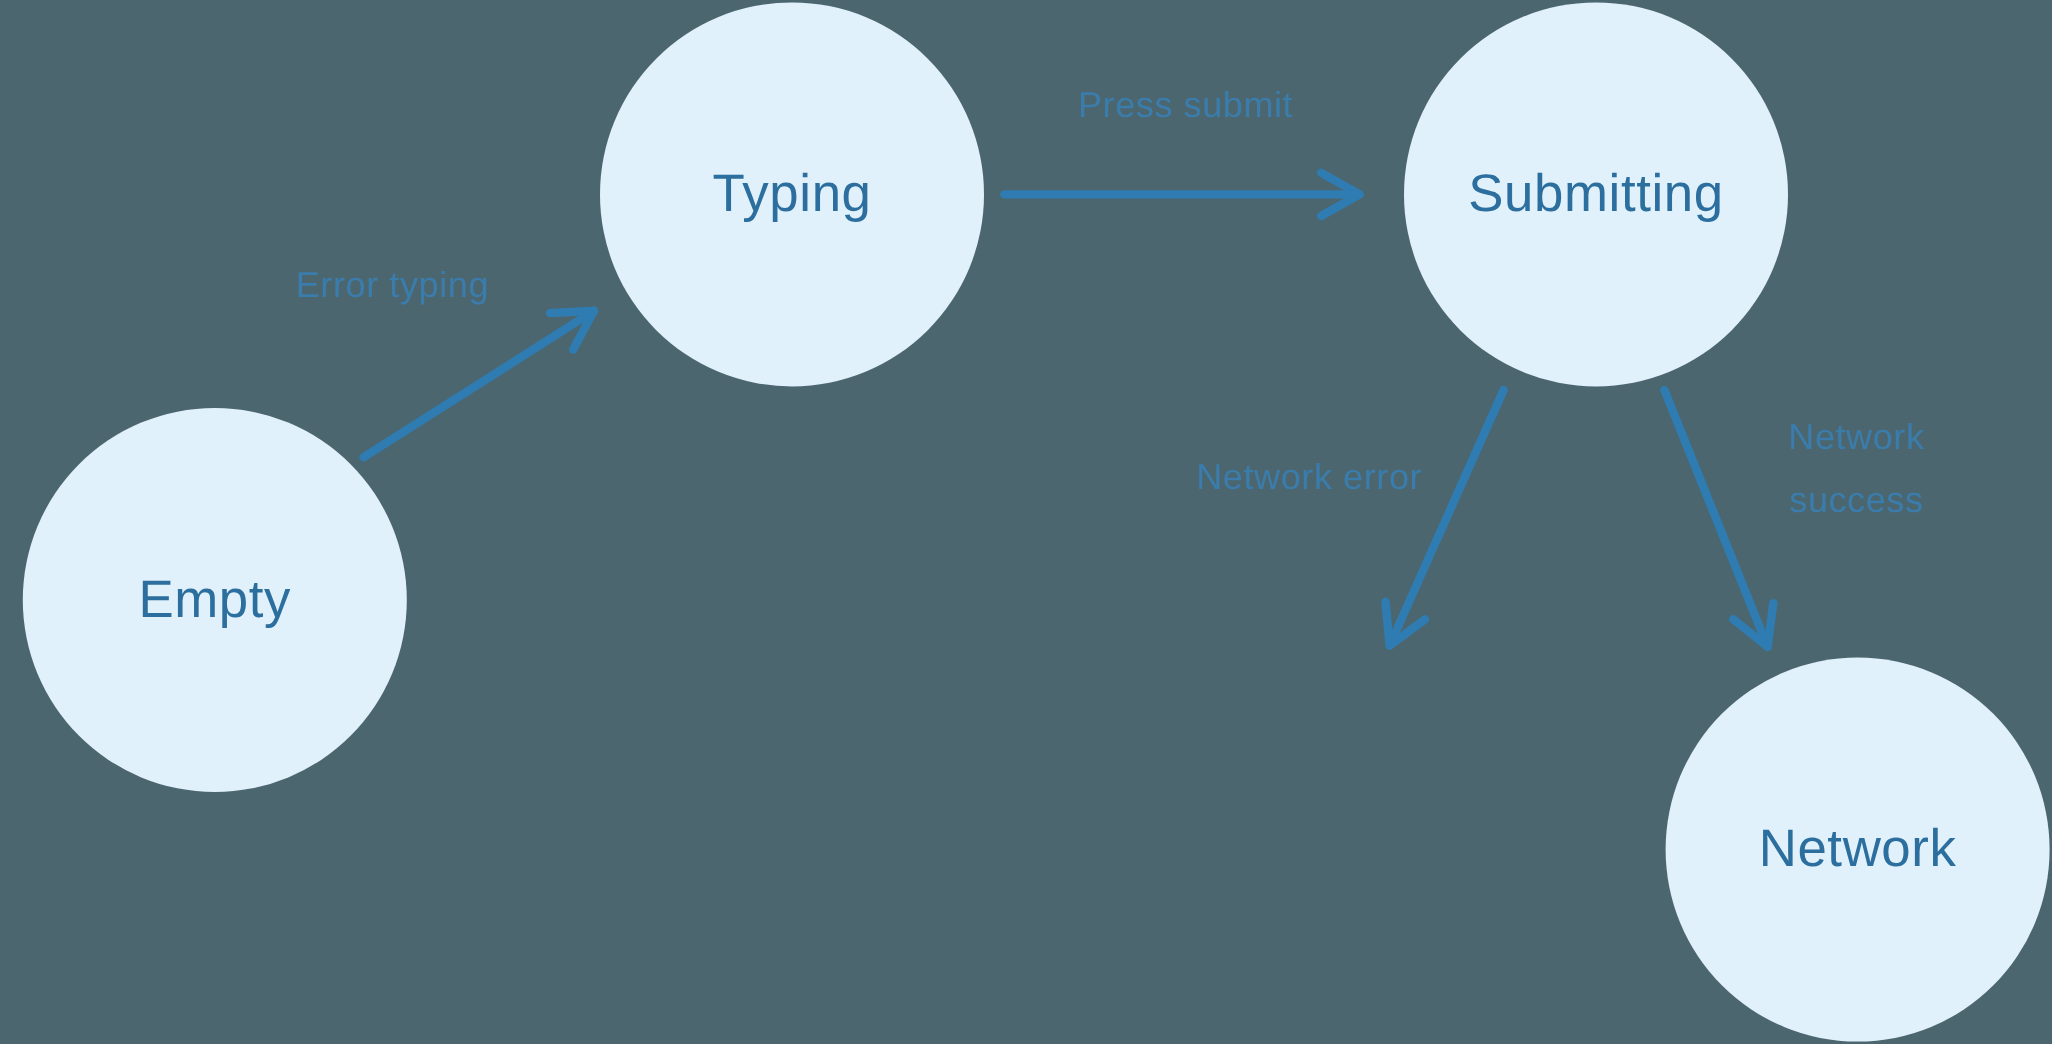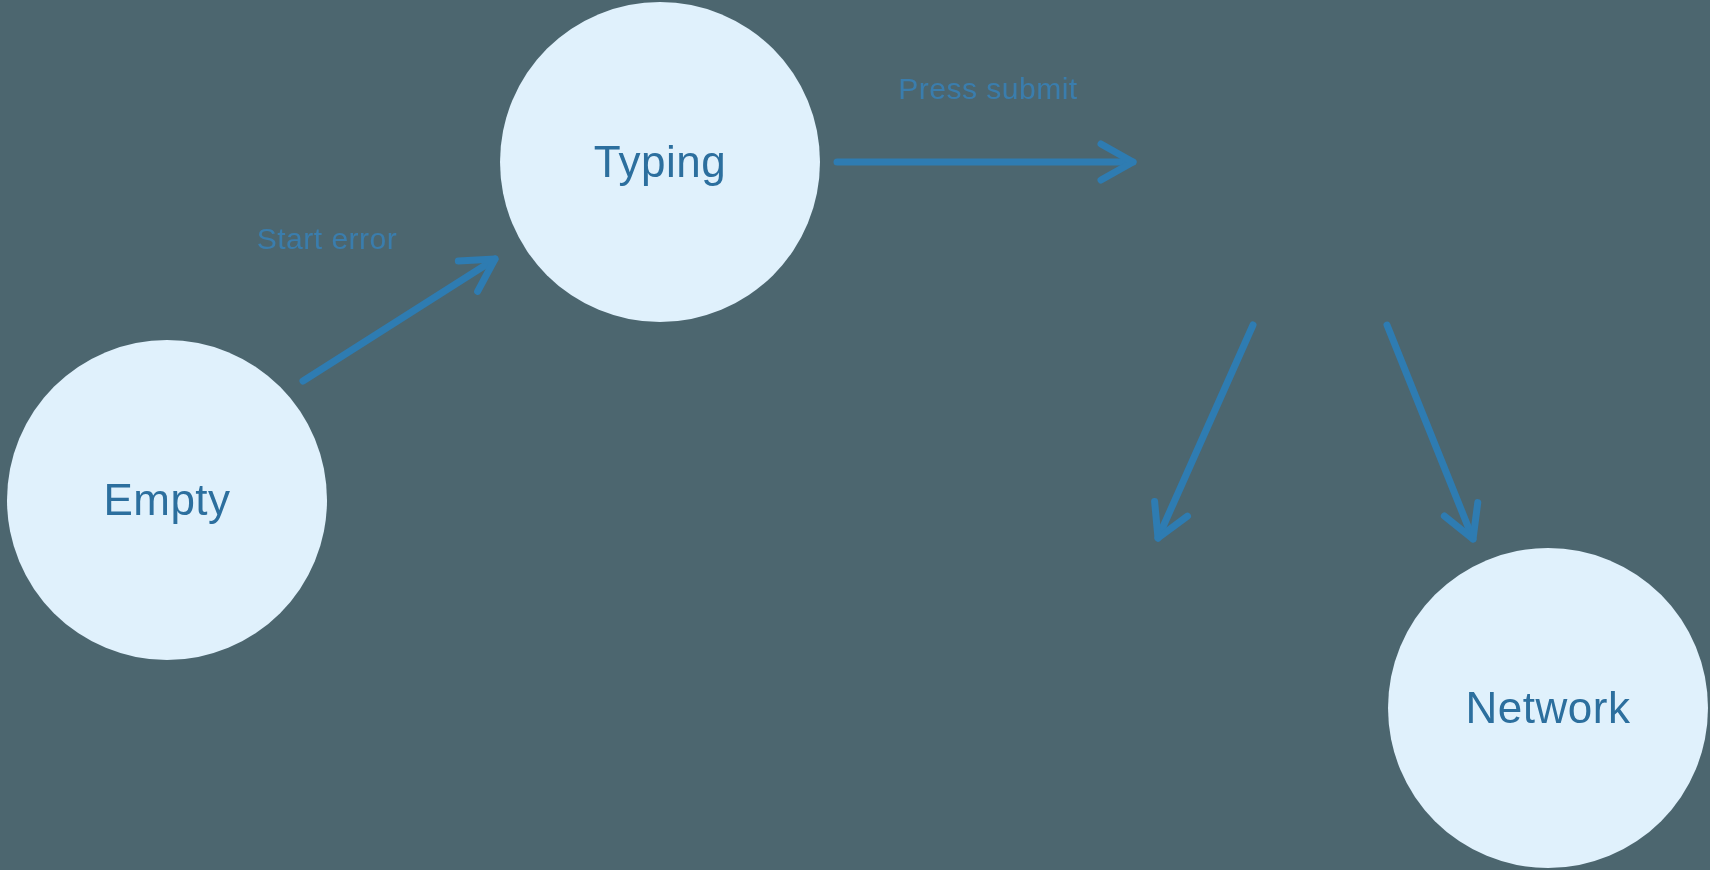--- a/index.html
+++ b/index.html
@@ -31,21 +31,21 @@
     display: flex;
     align-items: center;
     justify-content: center;
   }
   .state-node .node-label {
     color: var(--node-text);
     font-size: 44px;
     font-weight: 500;
     letter-spacing: 0.5px;
   }
-  #node-empty      { left:    7px; top: 340px; }
+  #node-empty      { left:    19px; top: 340px; }
   #node-typing     { left:  500px; top:   2px; }
   #node-submitting { left: 1170px; top:   2px; }
   #node-error      { left:  926px; top: 548px; }
   #node-success    { left: 1388px; top: 548px; }
 
   .edges-svg {
     position: absolute;
     left: 0; top: 0;
     width: 1710px;
     height: 870px;
@@ -98,25 +98,30 @@
   </svg>
 
   <div class="state-node" id="node-empty">
     <span class="node-label">Empty</span>
   </div>
 
   <div class="state-node" id="node-typing">
     <span class="node-label">Typing</span>
   </div>
 
+  <div class="state-node" id="node-submitting">
+    <span class="node-label">Submitting</span>
+  </div>
 
 
   <div class="state-node" id="node-success">
     <span class="node-label">Network</span>
   </div>
 
-  <div class="edge-label" id="label-start-typing">Start error</div>
+  <div class="edge-label" id="label-start-typing">Error typing</div>
 
   <div class="edge-label" id="label-press-submit">Press submit</div>
 
+  <div class="edge-label" id="label-network-error">Network error</div>
 
+  <div class="edge-label" id="label-network-success">Network success</div>
 
 </div>
 
 </body></html>

